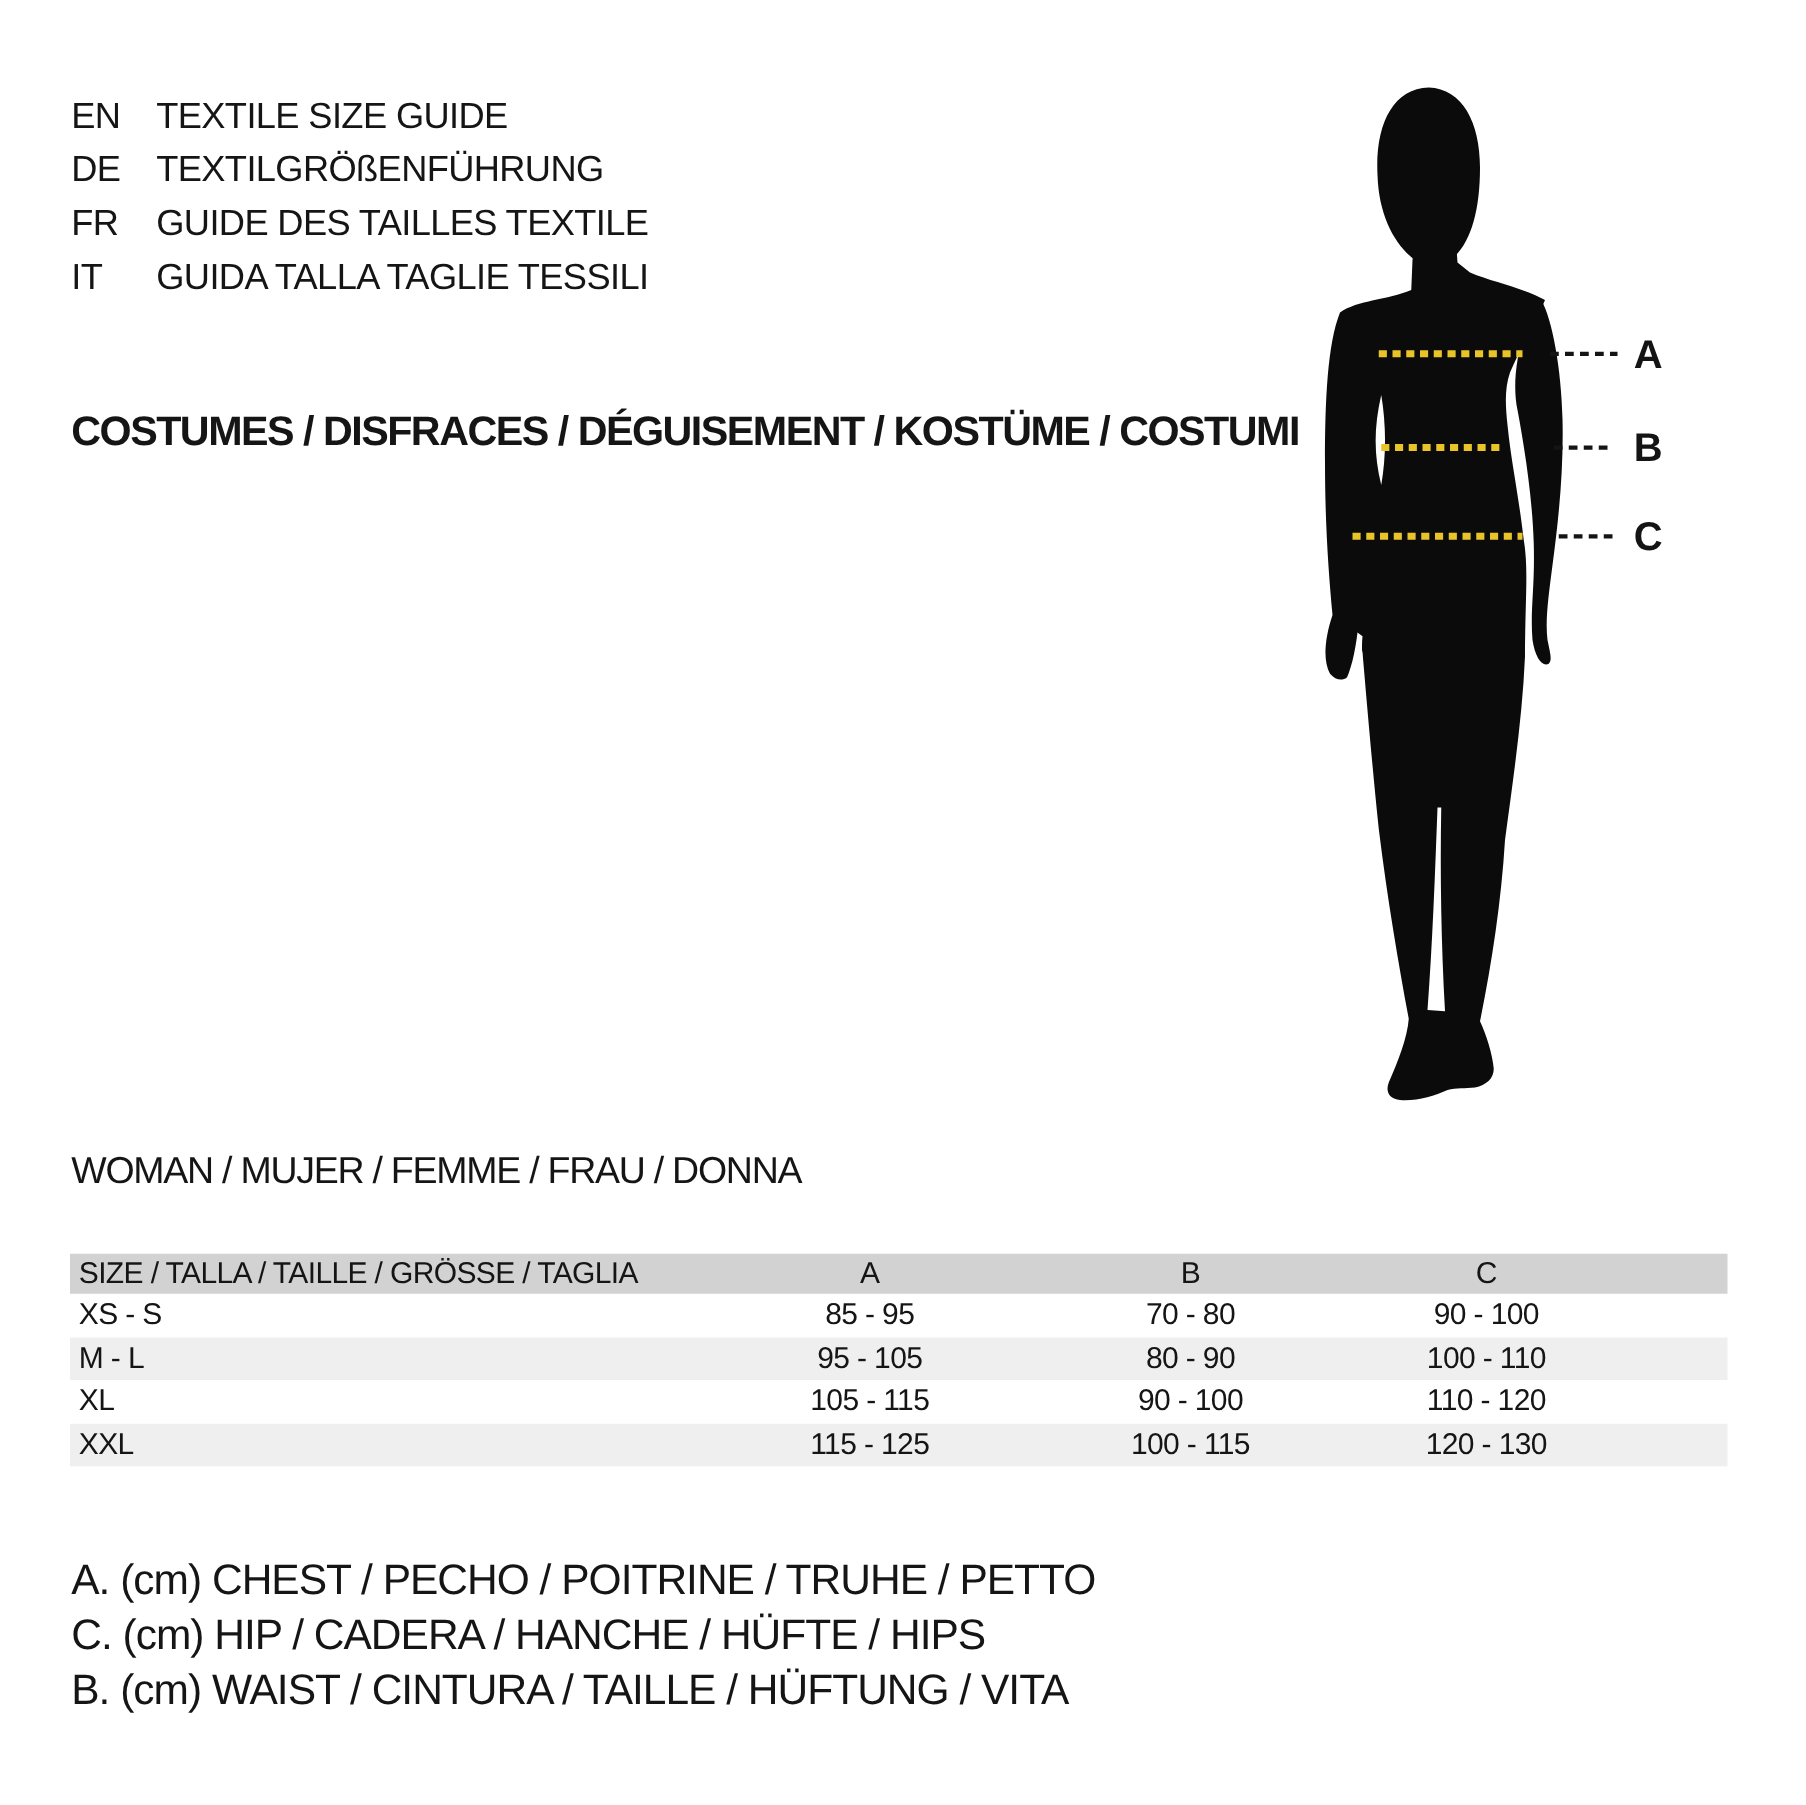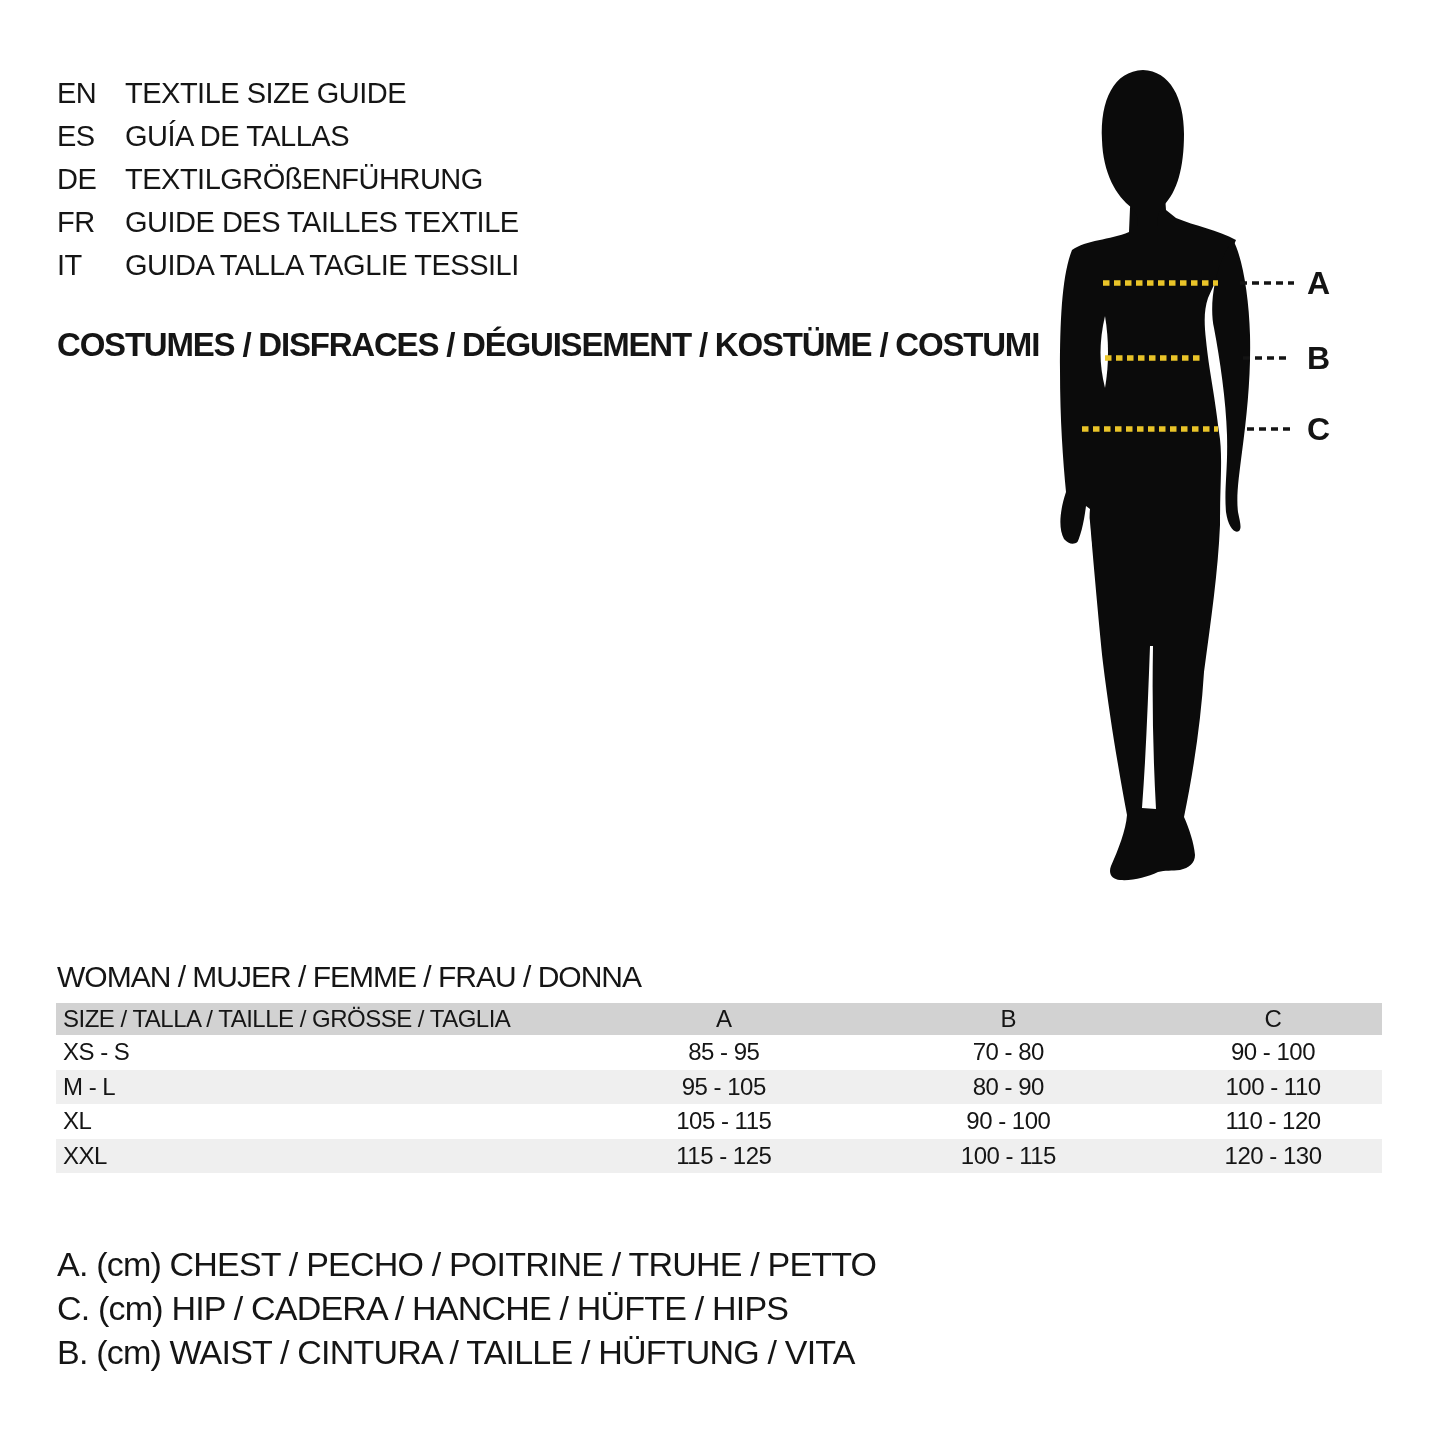--- a/index.html
+++ b/index.html
@@ -9,46 +9,42 @@
   }
   
   .lang-list{position:absolute;left:57px;top:72px;}
   .lang-row{display:flex;height:43px;align-items:center;font-size:29px;letter-spacing:-0.5px;font-weight:400;}
   .lang-code{width:68px;flex:0 0 68px;}
   
   .costumes{position:absolute;left:57px;top:326px;font-size:33px;font-weight:700;letter-spacing:-1.2px;white-space:nowrap;text-align:right;}
   
   .figure-wrap{position:absolute;left:990px;top:60px;width:420px;height:860px;}
   
-  .woman-title{position:absolute;left:57px;top:960px;font-size:30px;letter-spacing:-1px;font-weight:400;white-space:nowrap;}
+  .woman-title{position:absolute;left:57px;top:920px;font-size:30px;letter-spacing:-1px;font-weight:400;white-space:nowrap;}
   
   .size-table{position:absolute;left:56px;top:1003px;width:1326px;font-size:24px;letter-spacing:-0.5px;}
-  .trow{display:grid;grid-template-columns:38.2% 20.1% 18.6% 17.1%;align-items:center;gap:28px;}
+  .trow{display:grid;grid-template-columns:38.2% 20.1% 18.6% 17.1%;align-items:center;}
   .thead{height:32px;background:#d2d2d2;}
   .tbody .trow{height:34.5px;}
   .tbody .trow:nth-child(even){background:#efefef;}
   .cell-label{text-align:left;padding-left:7px;white-space:nowrap;}
   .cell-val{text-align:center;white-space:nowrap;}
   
   .legend{position:absolute;left:57px;top:1242px;}
   .legend-line{height:44px;display:flex;align-items:center;font-size:34px;letter-spacing:-0.8px;white-space:nowrap;}
 </style>
 </head>
 <body>
 
 <div id="canvas">
 
   <div class="lang-list">
     <div class="lang-row">
       <span class="lang-code">EN</span>
       <span class="lang-label">TEXTILE SIZE GUIDE</span>
-    </div>
-    <div class="lang-row">
-      <span class="lang-code">ES</span>
-      <span class="lang-label">GUÍA DE TALLAS</span>
     </div>
     <div class="lang-row">
       <span class="lang-code">DE</span>
       <span class="lang-label">TEXTILGRÖßENFÜHRUNG</span>
     </div>
     <div class="lang-row">
       <span class="lang-code">FR</span>
       <span class="lang-label">GUIDE DES TAILLES TEXTILE</span>
     </div>
     <div class="lang-row">

